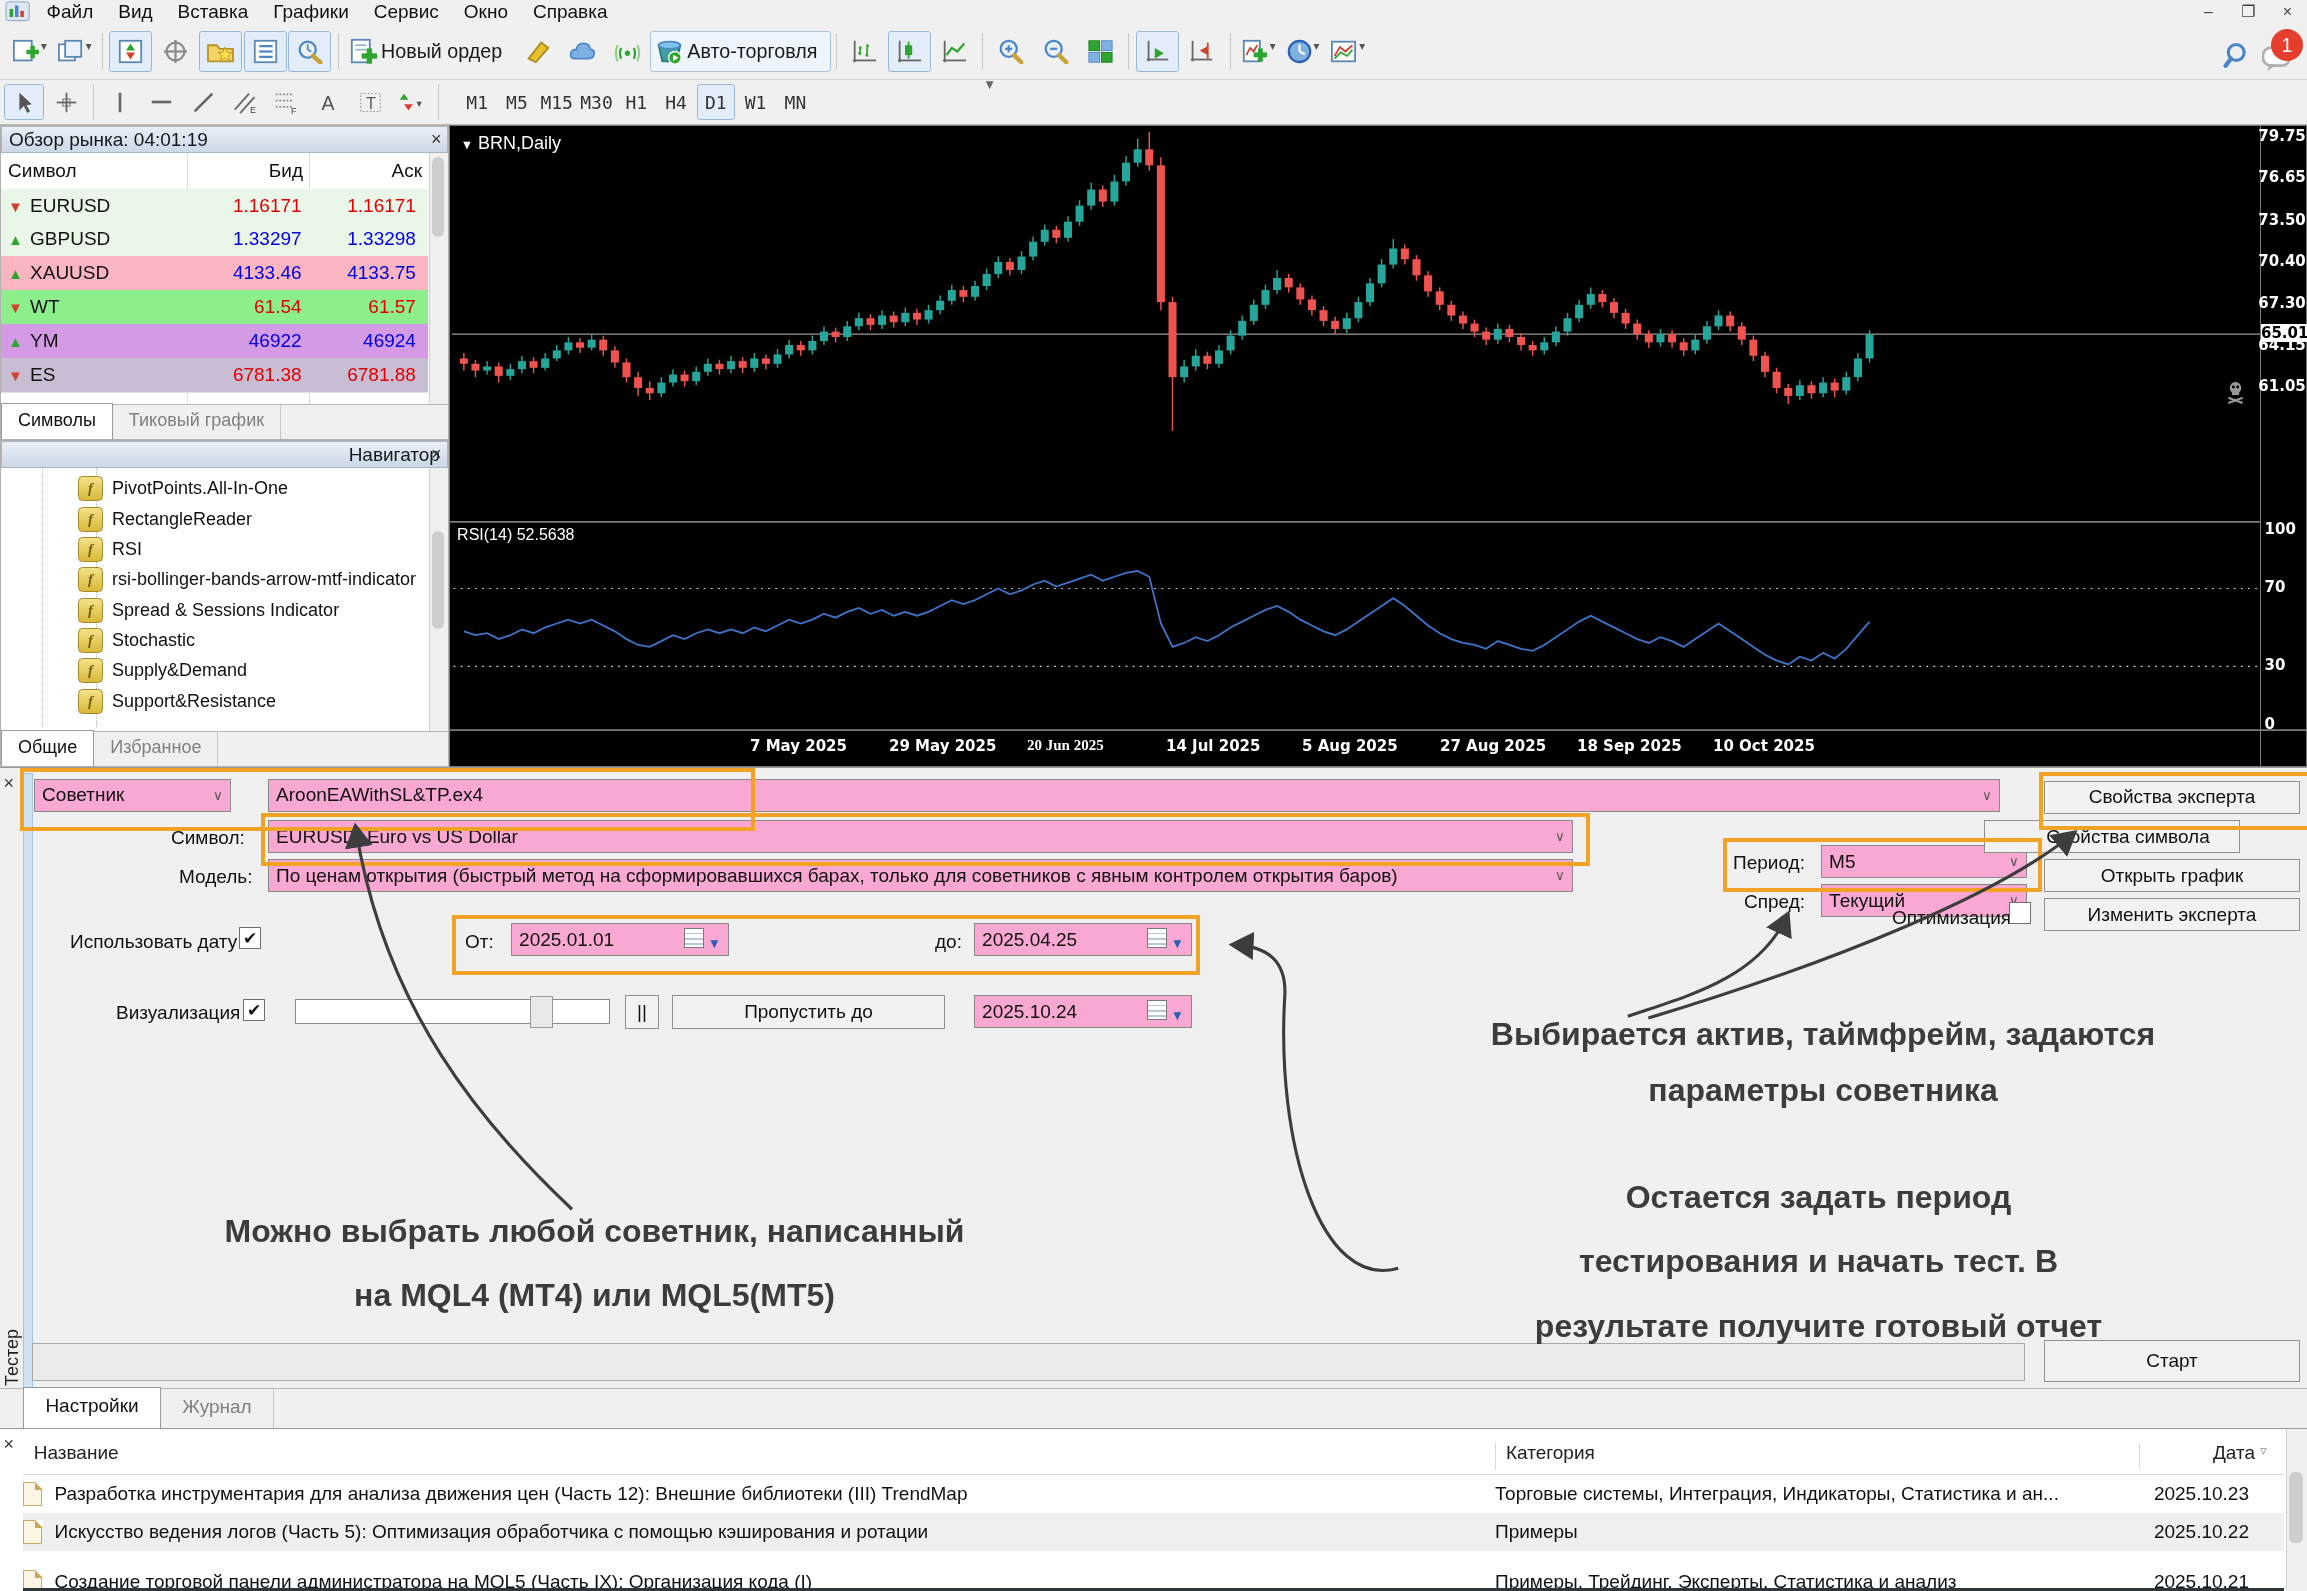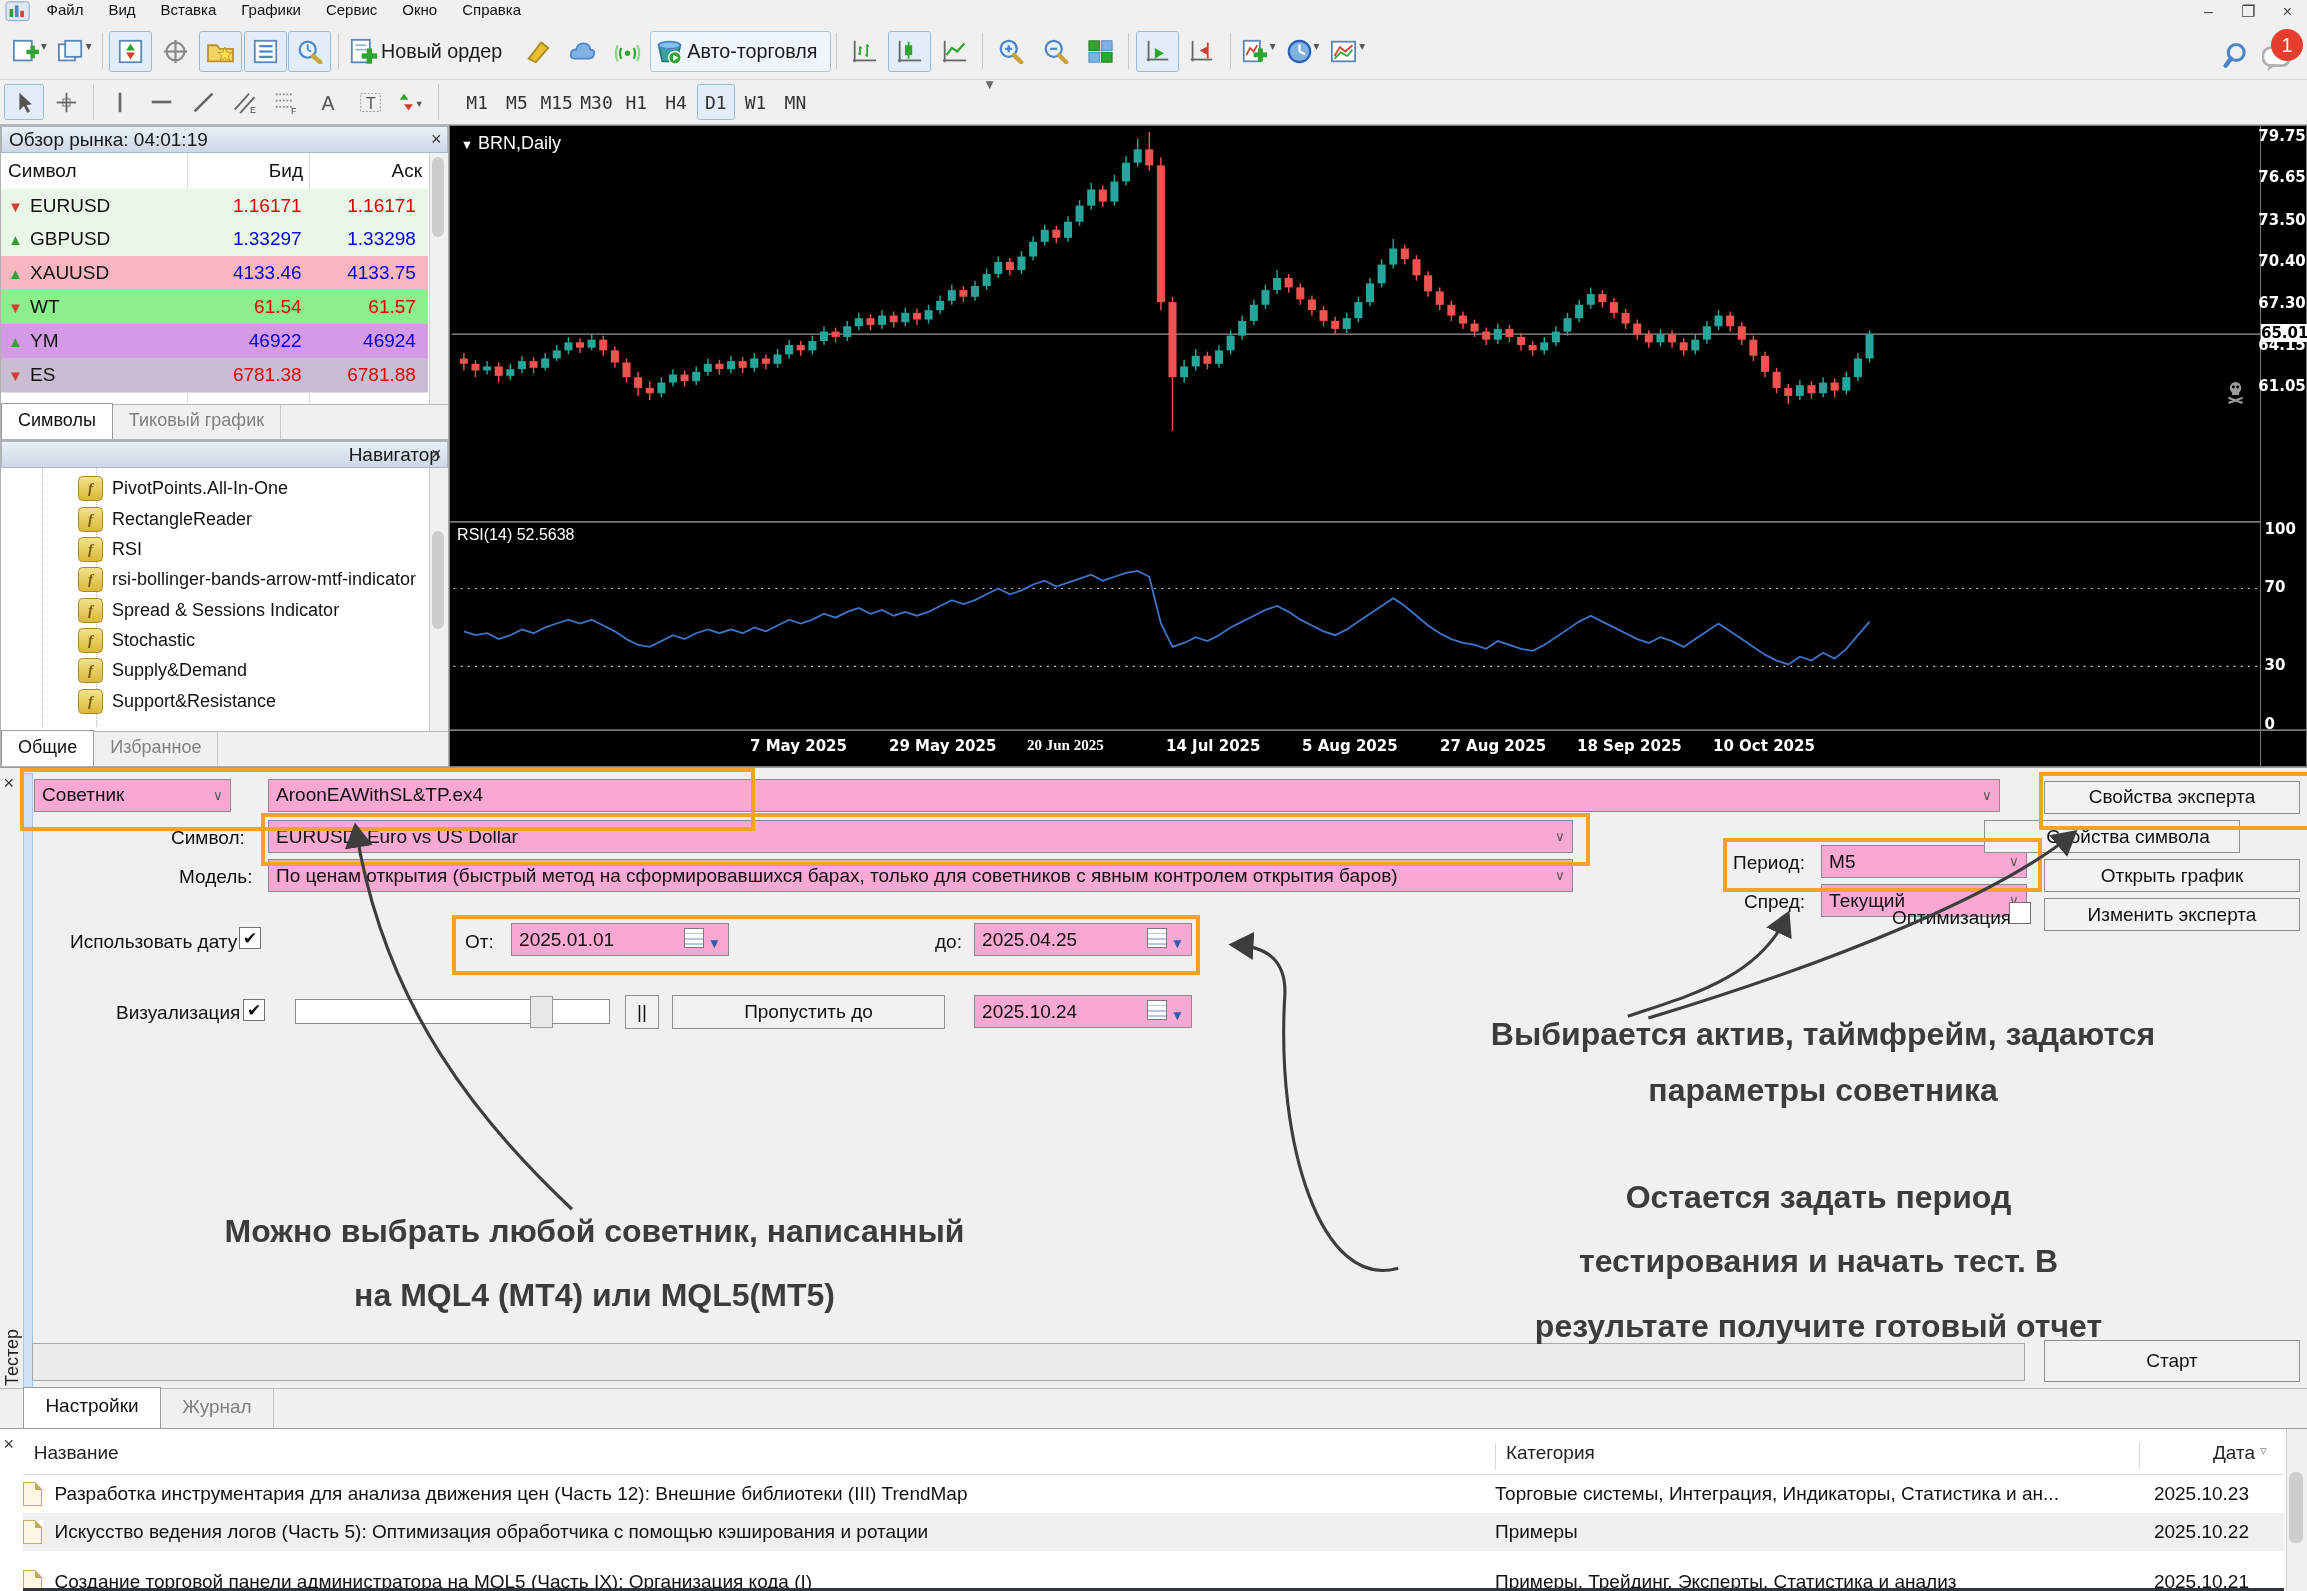--- a/index.html
+++ b/index.html
@@ -1,21 +1,21 @@
 <!DOCTYPE html>
 <html style="font-size:14.3px"><head>
 <meta charset="utf-8">
 <style>
   html,body{margin:0;padding:0;background:#888;}
   #root{position:relative;width:2307px;height:1591px;background:#f0f0f0;
         font-family:"Liberation Sans",sans-serif;overflow:hidden;color:#111;}
   .abs{position:absolute;}
   
   #titlebar{left:0;top:0;width:2307px;height:23px;background:#f0f0f0;}
-  .menu-item{display:inline-block;padding:0.9px 12.5px;font-size:15px;color:#111;cursor:default;}
+  .menu-item{display:inline-block;padding:0.9px 12.5px;font-size:19px;color:#111;cursor:default;}
   .winbtn{position:absolute;top:0;width:39px;height:23px;text-align:center;font-size:16px;color:#444;line-height:23px;}
   
   #toolbar1{left:0;top:23px;width:2307px;height:57px;background:#f0f0f0;border-bottom:0.9px solid #d6d6d6;display:flex;align-items:center;padding-left:7.1px;box-sizing:border-box;}
   #toolbar2{left:0;top:80px;width:2307px;height:45px;background:#f0f0f0;border-bottom:0.9px solid #b9b9b9;display:flex;align-items:center;padding-left:3.6px;box-sizing:border-box;}
   .tbtn{width:41px;height:39px;display:flex;align-items:center;justify-content:center;border:0.9px solid transparent;border-radius:2.7px;margin:0 0.9px;position:relative;}
   .tbtn.small{width:38px;height:34px;}
   .tbtn.pressed{background:#e2edf9;border:0.9px solid #98b8d8;}
   .tbtn .dd{font-size:11.6px;color:#555;margin-left:1.8px;}
   .tsep{width:0.9px;height:36px;background:#c9c9c9;margin:0 5.4px;}
   .tlabel{font-size:19.7px;color:#1a1a1a;margin:0 9px 0 3.6px;white-space:nowrap;}

